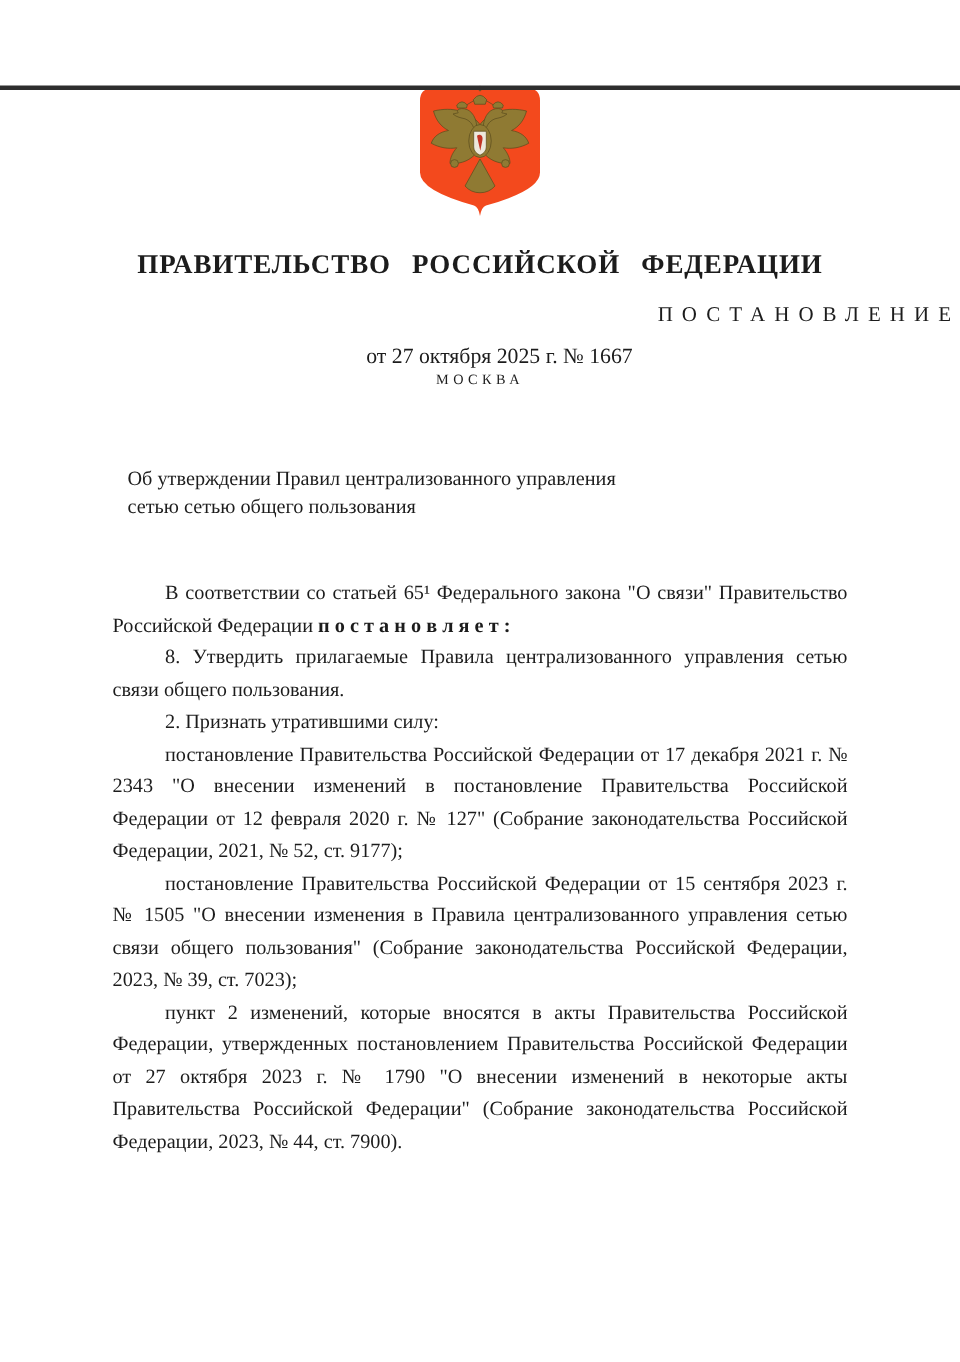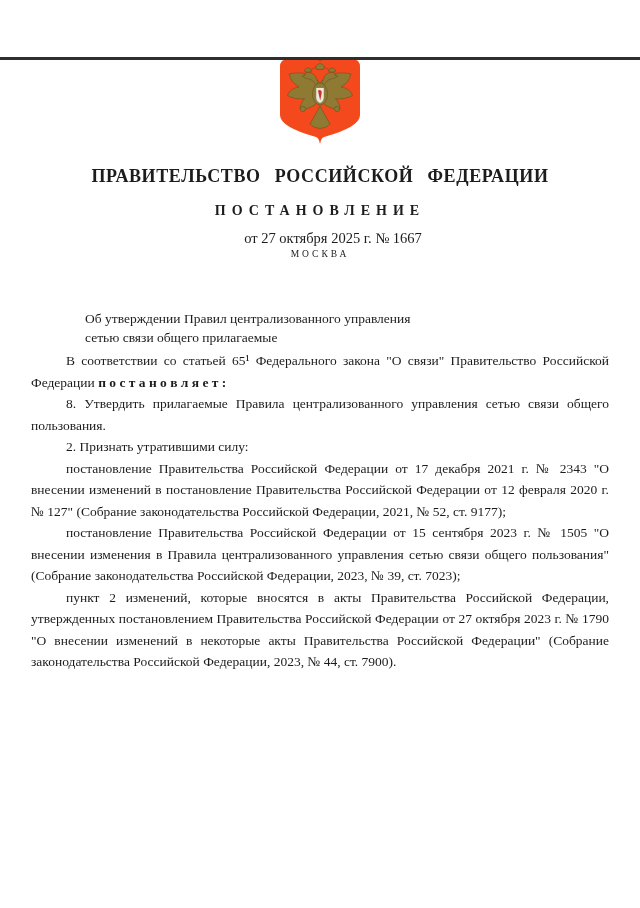--- a/index.html
+++ b/index.html
@@ -29,25 +29,24 @@
     margin-top: 19px;
     text-align: center;
     font-weight: bold;
     font-size: 18px;
     line-height: 21px;
     letter-spacing: 0.6px;
     word-spacing: 9px;
   }
   .doc-type {
     margin-top: 16px;
-    text-align: center;
+    text-align: right;
     font-size: 14px;
     line-height: 16px;
     letter-spacing: 6px;
-    font-weight: bold;
   }
   .date-line {
     margin-top: 11px;
     text-align: center;
     font-size: 14.5px;
     line-height: 17px;
     padding-left: 26px;
   }
   .city {
     margin-top: 1px;
@@ -57,22 +56,22 @@
     letter-spacing: 3px;
   }
   .doc-title {
     margin: 49px auto 0 auto;
     width: 470px;
     font-weight: normal;
     font-size: 13.5px;
     line-height: 19px;
   }
   .body-text {
-    margin-top: 3px;
-    padding: 0 31px;
+    margin-top: 37px;
+    padding: 0 75px;
     font-size: 13.5px;
     line-height: 21.5px;
   }
   .para {
     text-align: justify;
     text-indent: 35px;
   }
   .bold-spaced {
     font-weight: bold;
   }
@@ -117,21 +116,21 @@
     </svg>
   </div>
 
   <div class="org-name">ПРАВИТЕЛЬСТВО РОССИЙСКОЙ ФЕДЕРАЦИИ</div>
   <div class="doc-type">ПОСТАНОВЛЕНИЕ</div>
   <div class="date-line">от 27 октября 2025 г. № 1667</div>
   <div class="city">МОСКВА</div>
 
   <div class="doc-title">
     <div>Об утверждении Правил централизованного управления</div>
-    <div>сетью связи общего прилагаемые</div>
+    <div>сетью сетью общего пользования</div>
   </div>
 
   <div class="body-text">
     <p class="para"><span>В соответствии со статьей 65¹ Федерального закона "О связи" Правительство Российской Федерации </span><span class="bold-spaced">п о с т а н о в л я е т :</span></p>
     <p class="para">8. Утвердить прилагаемые Правила централизованного управления сетью связи общего пользования.</p>
     <p class="para">2. Признать утратившими силу:</p>
     <p class="para">постановление Правительства Российской Федерации от 17 декабря 2021 г. № 2343 "О внесении изменений в постановление Правительства Российской Федерации от 12 февраля 2020 г. № 127" (Собрание законодательства Российской Федерации, 2021, № 52, ст. 9177);</p>
     <p class="para">постановление Правительства Российской Федерации от 15 сентября 2023 г. № 1505 "О внесении изменения в Правила централизованного управления сетью связи общего пользования" (Собрание законодательства Российской Федерации, 2023, № 39, ст. 7023);</p>
     <p class="para">пункт 2 изменений, которые вносятся в акты Правительства Российской Федерации, утвержденных постановлением Правительства Российской Федерации от 27 октября 2023 г. № 1790 "О внесении изменений в некоторые акты Правительства Российской Федерации" (Собрание законодательства Российской Федерации, 2023, № 44, ст. 7900).</p>
   </div>

